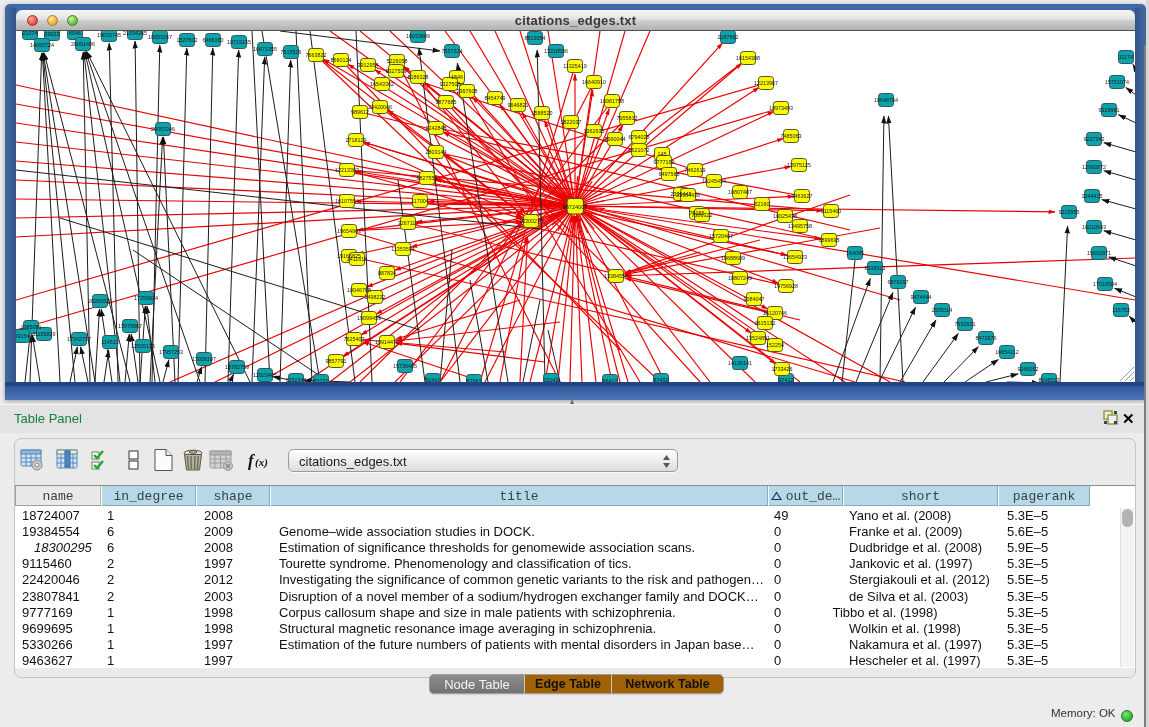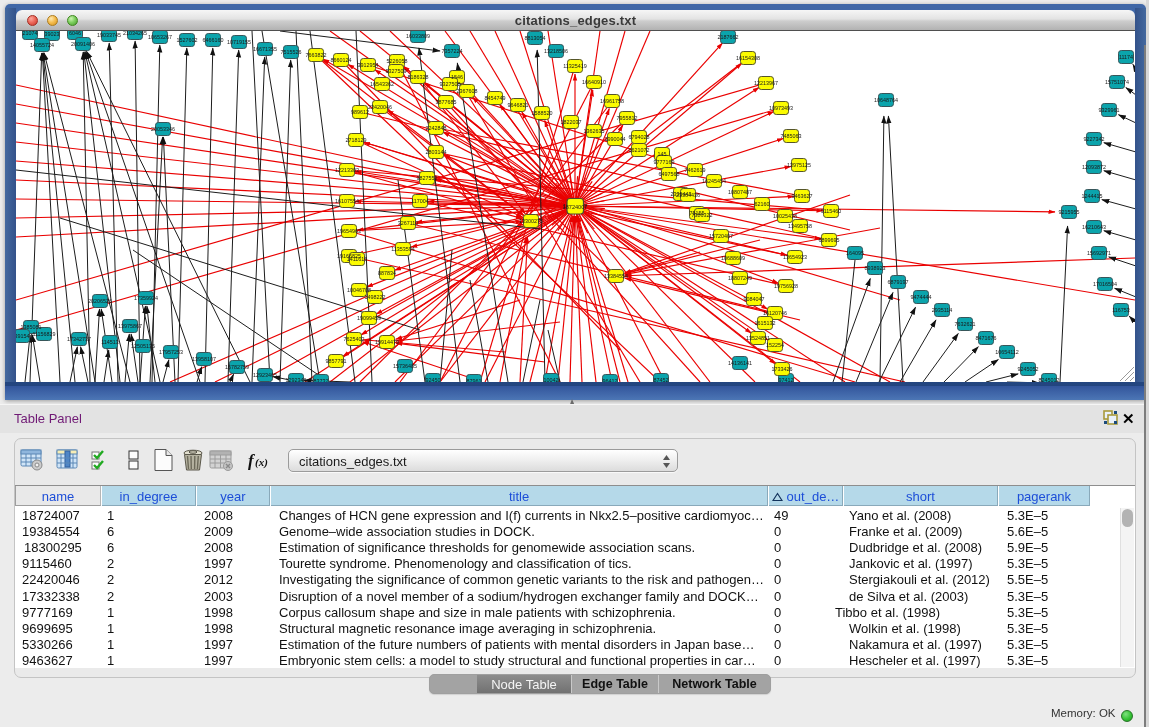--- a/index.html
+++ b/index.html
@@ -12,45 +12,45 @@
 #titlebar .title { position:absolute; left:0; right:0; top:3px; text-align:center;
   font-size:13px; font-weight:bold; color:#3a3a3a; letter-spacing:0.2px; }
 .tl { position:absolute; top:4.5px; width:11.5px; height:11.5px; border-radius:50%; }
 #tl-r { left:10.5px; background:radial-gradient(circle at 35% 30%, #fba79d 0%, #ee6a5c 45%, #c63529 100%); border:0.5px solid #a42d22;}
 #tl-y { left:30.5px; background:radial-gradient(circle at 35% 30%, #fde9b2 0%, #f6be51 45%, #d2921d 100%); border:0.5px solid #ad7b1c;}
 #tl-g { left:50.5px; background:radial-gradient(circle at 35% 30%, #ccf3b2 0%, #7ed05f 45%, #47992c 100%); border:0.5px solid #3f861f;}
 #canvas { position:absolute; left:16px; top:31px; width:1119px; height:351px; background:#fff; }
 #notch-mid { position:absolute; left:567px; top:398px; width:12px; height:10px; }
 #panelbar { position:absolute; left:0; top:404px; width:1149px; height:29px; background:#e3e3e3;
   border-top:1px solid #f5f5f5; }
-#panelbar .t { position:absolute; left:14px; top:6px; font-size:13px; color:#701a75; }
+#panelbar .t { position:absolute; left:14px; top:6px; font-size:13px; color:#15803d; }
 #pb-x { position:absolute; left:1122px; top:5px; font-size:15px; font-weight:bold; color:#000; }
 #container { position:absolute; left:14px; top:438px; width:1122px; height:240px;
   background:#eaeaea; border:1px solid #c4c4c4; border-radius:7px; }
 #whitebed { position:absolute; left:15px; top:485px; width:1120px; height:183px; background:#fff;
   border-top:1px solid #8e8e8e; }
 #combo { position:absolute; left:288px; top:449px; width:390px; height:23px; border-radius:5px;
   background:linear-gradient(180deg,#ffffff 0%,#f0f0f0 45%,#dcdcdc 100%);
   border:1px solid #9b9b9b; box-shadow:0 1px 1px rgba(255,255,255,.8); }
 #combo .lbl { position:absolute; left:10px; top:3.5px; font-size:13px; color:#1a1a1a; }
 #header { position:absolute; left:0px; top:486px; width:1149px; height:21px; }
 .hcell { position:absolute; top:0; height:20px; background:#b5d9e9; border-right:1px solid #89a9ba;
-  border-bottom:1px solid #89a9ba; text-align:center; font-size:13px; color:#1d4ed8; padding-top:2.5px; }
+  border-bottom:1px solid #89a9ba; text-align:center; font-size:13px; color:#404040; padding-top:2.5px;font-family:Liberation Mono, monospace; }
 .hcell.gray { background:#e9e9e9; border-right:1px solid #b5b5b5; border-bottom:1px solid #9e9e9e;
   border-left:1px solid #9e9e9e;}
 .trow { position:absolute; left:0; width:1135px; height:16px; }
 .cell { position:absolute; top:1px; font-size:13px; color:#111; white-space:nowrap;
   overflow:hidden; }
 #scrollbar { position:absolute; left:1120px; top:508px; width:14px; height:159px; background:#f4f4f4;
   border-left:1px solid #e0e0e0; }
 #thumb { position:absolute; left:1122px; top:509px; width:11px; height:18px; background:#b3b3b3;
   border-radius:6px; }
 #tabs { position:absolute; left:429px; top:674px; height:20px; display:flex;
-  border:1px solid #9f9f9f; border-radius:5px; overflow:hidden; background:#a3a3a3;
-  box-shadow:0 1px 1px rgba(0,0,0,.12);padding-left:47px; }
+  border:1px solid #9f9f9f; border-radius:5px; overflow:hidden; background:#a16207;
+  box-shadow:0 1px 1px rgba(0,0,0,.12); }
 .tab { font-size:12.5px; font-weight:bold; padding-top:2px; color:#111; height:20px; text-align:center; }
 .tab.sel { font-weight:normal; font-size:13px; }
 .tab.w1 { width:94px; } .tab.w2 { width:87px;text-align:center; } .tab.w3 { width:112px; }
 .tab.sel { background:linear-gradient(180deg,#8d8d8d,#6e6e6e); color:#f5f5f5; }
 .tab.sep { border-left:1px solid #c9c9c9; }
 #status { position:absolute; left:1051px; top:707px; font-size:11.5px; color:#333; }
 #memdot { position:absolute; left:1121px; top:710px; width:12px; height:12px; border-radius:50%;
   background:radial-gradient(circle at 38% 32%, #7fe07f 0%, #35c335 55%, #1f9a1f 100%);
   border:1px solid #267326; }
 #rightstrip { position:absolute; left:1146px; top:0; width:3px; height:727px; background:#d8d8d8; }
@@ -680,48 +680,47 @@
 <div id="combo">
     <span class="lbl">citations_edges.txt</span>
  <svg style="position:absolute;right:6px;top:4px" width="9" height="15">
   <path d="M4.5 1 L8 6 L1 6 Z" fill="#555"></path>
       <path d="M4.5 14 L8 9 L1 9 Z" fill="#555"></path>
  </svg>
 </div>
 <div id="header">
     <div class="hcell gray" style="left:15px;width:86px;">name</div>
     <div class="hcell" style="left:102px;width:94px;">in_degree</div>
-    <div class="hcell" style="left:197px;width:73px;">year</div>
+    <div class="hcell" style="left:197px;width:73px;">shape</div>
     <div class="hcell" style="left:271px;width:497px;">title</div>
     <div class="hcell" style="left:769px;width:74px;"><svg width="11" height="10" style="margin:0 4px -1px 0">
         <path d="M5.5 1.5 L10 8.5 L1 8.5 Z" fill="none" stroke="#13335c" stroke-width="1.2"></path>
       </svg>out_de…</div>
     <div class="hcell" style="left:844px;width:154px;">short</div>
     <div class="hcell" style="left:999px;width:91px;">pagerank</div>
   </div>
 <div class="trow" style="top:507px;">
     <div class="cell" style="left:22px;width:78px;">18724007</div>
     <div class="cell" style="left:107px;width:88px;">1</div>
     <div class="cell" style="left:204px;width:65px;">2008</div>
-    <div class="cell" style="left:279px;width:488px;">Changes of HCN gene expression and I(f) currents in Nkx2.5–positive cardiomyoc…</div>
     <div class="cell" style="left:774px;width:68px;">49</div>
     <div class="cell" style="left:849px;width:148px;">Yano et al. (2008)</div>
     <div class="cell" style="left:1007px;width:80px;">5.3E–5</div>
   </div>
 <div class="trow" style="top:523px;">
     <div class="cell" style="left:22px;width:78px;">19384554</div>
     <div class="cell" style="left:107px;width:88px;">6</div>
     <div class="cell" style="left:204px;width:65px;">2009</div>
     <div class="cell" style="left:279px;width:488px;">Genome–wide association studies in DOCK.</div>
     <div class="cell" style="left:774px;width:68px;">0</div>
     <div class="cell" style="left:849px;width:148px;">Franke et al. (2009)</div>
     <div class="cell" style="left:1007px;width:80px;">5.6E–5</div>
   </div>
 <div class="trow" style="top:539px;">
-    <div class="cell" style="left:24px;width:78px;">18300295</div>
+    <div class="cell" style="left:34px;width:78px;font-style:italic;">18300295</div>
     <div class="cell" style="left:107px;width:88px;">6</div>
     <div class="cell" style="left:204px;width:65px;">2008</div>
     <div class="cell" style="left:279px;width:488px;">Estimation of significance thresholds for genomewide association scans.</div>
     <div class="cell" style="left:774px;width:68px;">0</div>
     <div class="cell" style="left:849px;width:148px;">Dudbridge et al. (2008)</div>
     <div class="cell" style="left:1007px;width:80px;">5.9E–5</div>
   </div>
 <div class="trow" style="top:555px;">
     <div class="cell" style="left:22px;width:78px;">9115460</div>
     <div class="cell" style="left:107px;width:88px;">2</div>
@@ -734,35 +733,35 @@
 <div class="trow" style="top:571px;">
     <div class="cell" style="left:22px;width:78px;">22420046</div>
     <div class="cell" style="left:107px;width:88px;">2</div>
     <div class="cell" style="left:204px;width:65px;">2012</div>
     <div class="cell" style="left:279px;width:488px;">Investigating the significance of common genetic variants to the risk and pathogen…</div>
     <div class="cell" style="left:774px;width:68px;">0</div>
     <div class="cell" style="left:849px;width:148px;">Stergiakouli et al. (2012)</div>
     <div class="cell" style="left:1007px;width:80px;">5.5E–5</div>
   </div>
 <div class="trow" style="top:588px;">
-    <div class="cell" style="left:22px;width:78px;">17332338</div>
+    <div class="cell" style="left:22px;width:78px;">23807841</div>
     <div class="cell" style="left:107px;width:88px;">2</div>
     <div class="cell" style="left:204px;width:65px;">2003</div>
     <div class="cell" style="left:279px;width:488px;">Disruption of a novel member of a sodium/hydrogen exchanger family and DOCK…</div>
     <div class="cell" style="left:774px;width:68px;">0</div>
     <div class="cell" style="left:849px;width:148px;">de Silva et al. (2003)</div>
     <div class="cell" style="left:1007px;width:80px;">5.3E–5</div>
   </div>
 <div class="trow" style="top:604px;">
     <div class="cell" style="left:22px;width:78px;">9777169</div>
     <div class="cell" style="left:107px;width:88px;">1</div>
     <div class="cell" style="left:204px;width:65px;">1998</div>
     <div class="cell" style="left:279px;width:488px;">Corpus callosum shape and size in male patients with schizophrenia.</div>
     <div class="cell" style="left:774px;width:68px;">0</div>
-    <div class="cell" style="left:835px;width:148px;">Tibbo et al. (1998)</div>
+    <div class="cell" style="left:811px;width:148px;text-align:center;">Tibbo et al. (1998)</div>
     <div class="cell" style="left:1007px;width:80px;">5.3E–5</div>
   </div>
 <div class="trow" style="top:620px;">
     <div class="cell" style="left:22px;width:78px;">9699695</div>
     <div class="cell" style="left:107px;width:88px;">1</div>
     <div class="cell" style="left:204px;width:65px;">1998</div>
     <div class="cell" style="left:279px;width:488px;">Structural magnetic resonance image averaging in schizophrenia.</div>
     <div class="cell" style="left:774px;width:68px;">0</div>
     <div class="cell" style="left:849px;width:148px;">Wolkin et al. (1998)</div>
     <div class="cell" style="left:1007px;width:80px;">5.3E–5</div>
@@ -773,21 +772,20 @@
     <div class="cell" style="left:204px;width:65px;">1997</div>
     <div class="cell" style="left:279px;width:488px;">Estimation of the future numbers of patients with mental disorders in Japan base…</div>
     <div class="cell" style="left:774px;width:68px;">0</div>
     <div class="cell" style="left:849px;width:148px;">Nakamura et al. (1997)</div>
     <div class="cell" style="left:1007px;width:80px;">5.3E–5</div>
   </div>
 <div class="trow" style="top:652px;">
     <div class="cell" style="left:22px;width:78px;">9463627</div>
     <div class="cell" style="left:107px;width:88px;">1</div>
     <div class="cell" style="left:204px;width:65px;">1997</div>
-    <div class="cell" style="left:279px;width:488px;">Embryonic stem cells: a model to study structural and functional properties in car…</div>
     <div class="cell" style="left:774px;width:68px;">0</div>
     <div class="cell" style="left:849px;width:148px;">Hescheler et al. (1997)</div>
     <div class="cell" style="left:1007px;width:80px;">5.3E–5</div>
   </div>
 <div id="scrollbar"></div>
 <div id="thumb"></div>
 <div id="tabs">
     <div class="tab sel w1">Node Table</div>
     <div class="tab sep w2">Edge Table</div>
     <div class="tab sep w3">Network Table</div>

